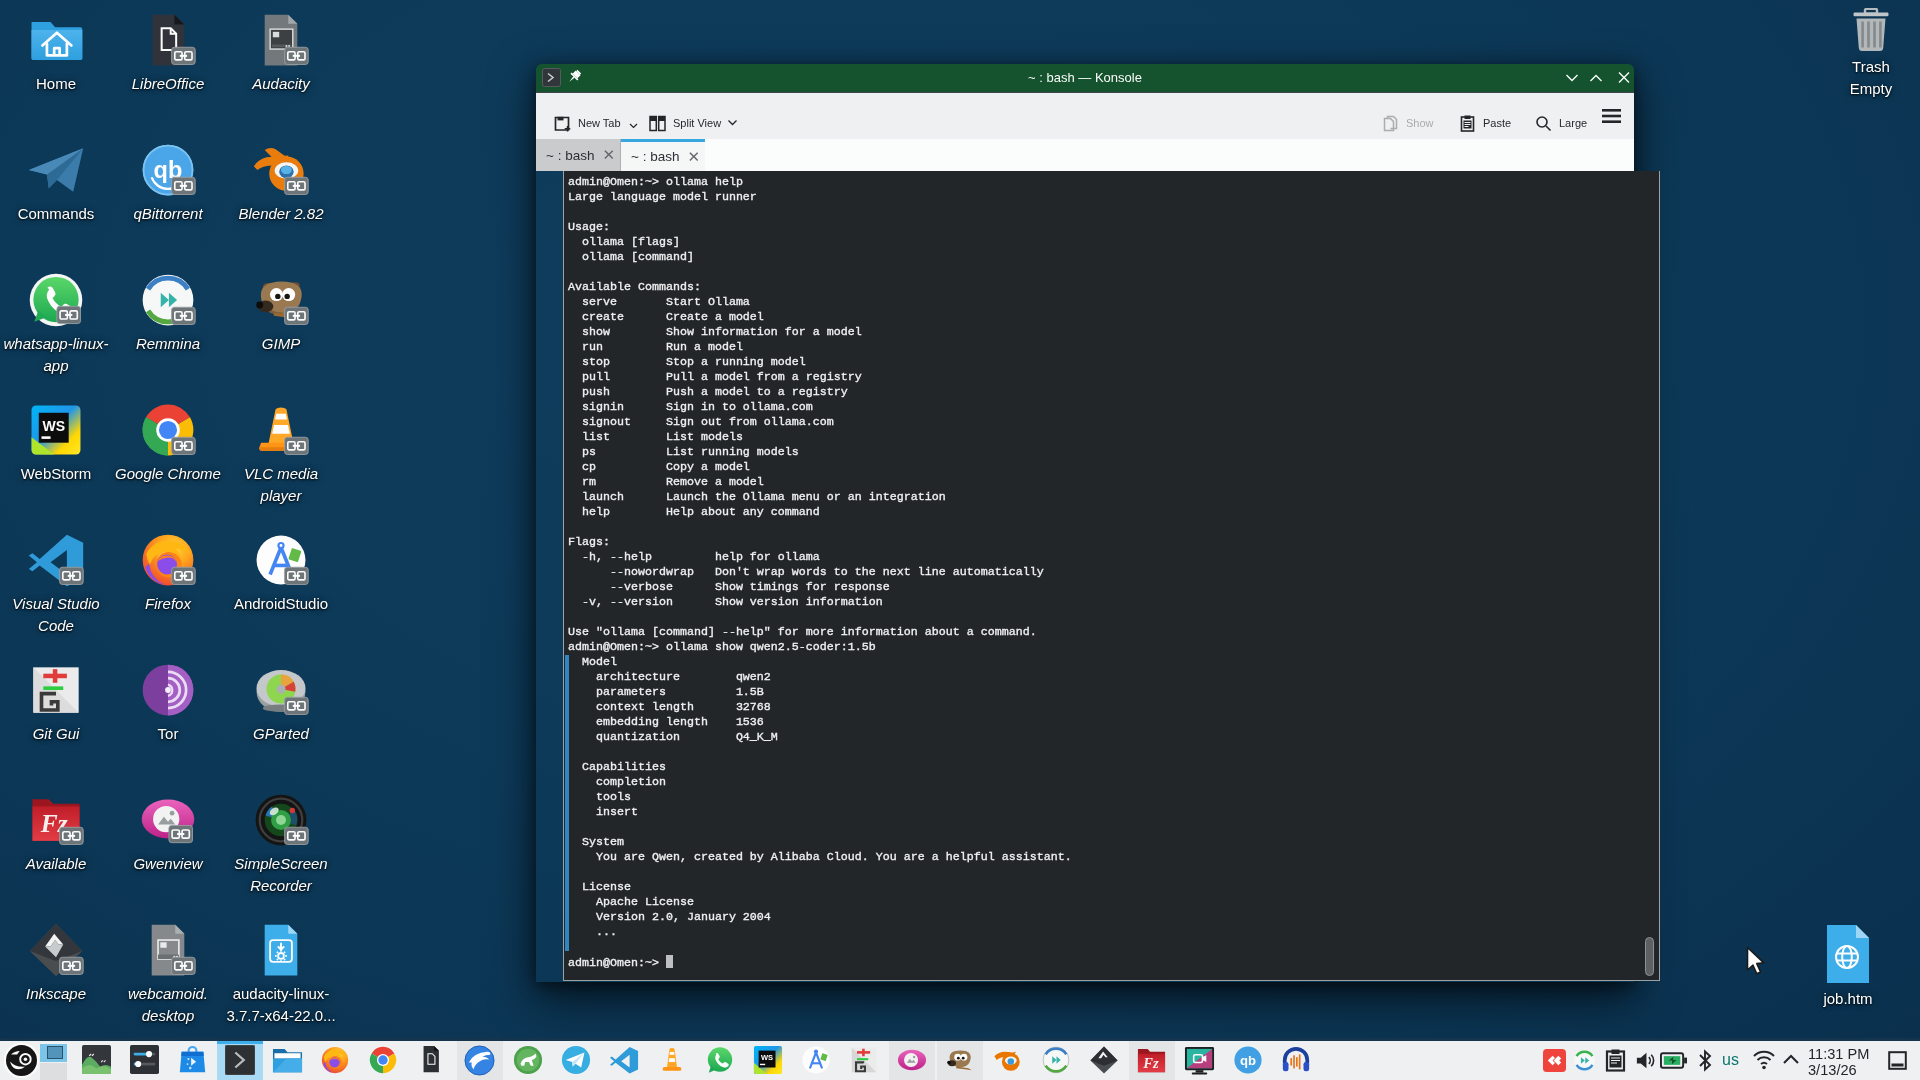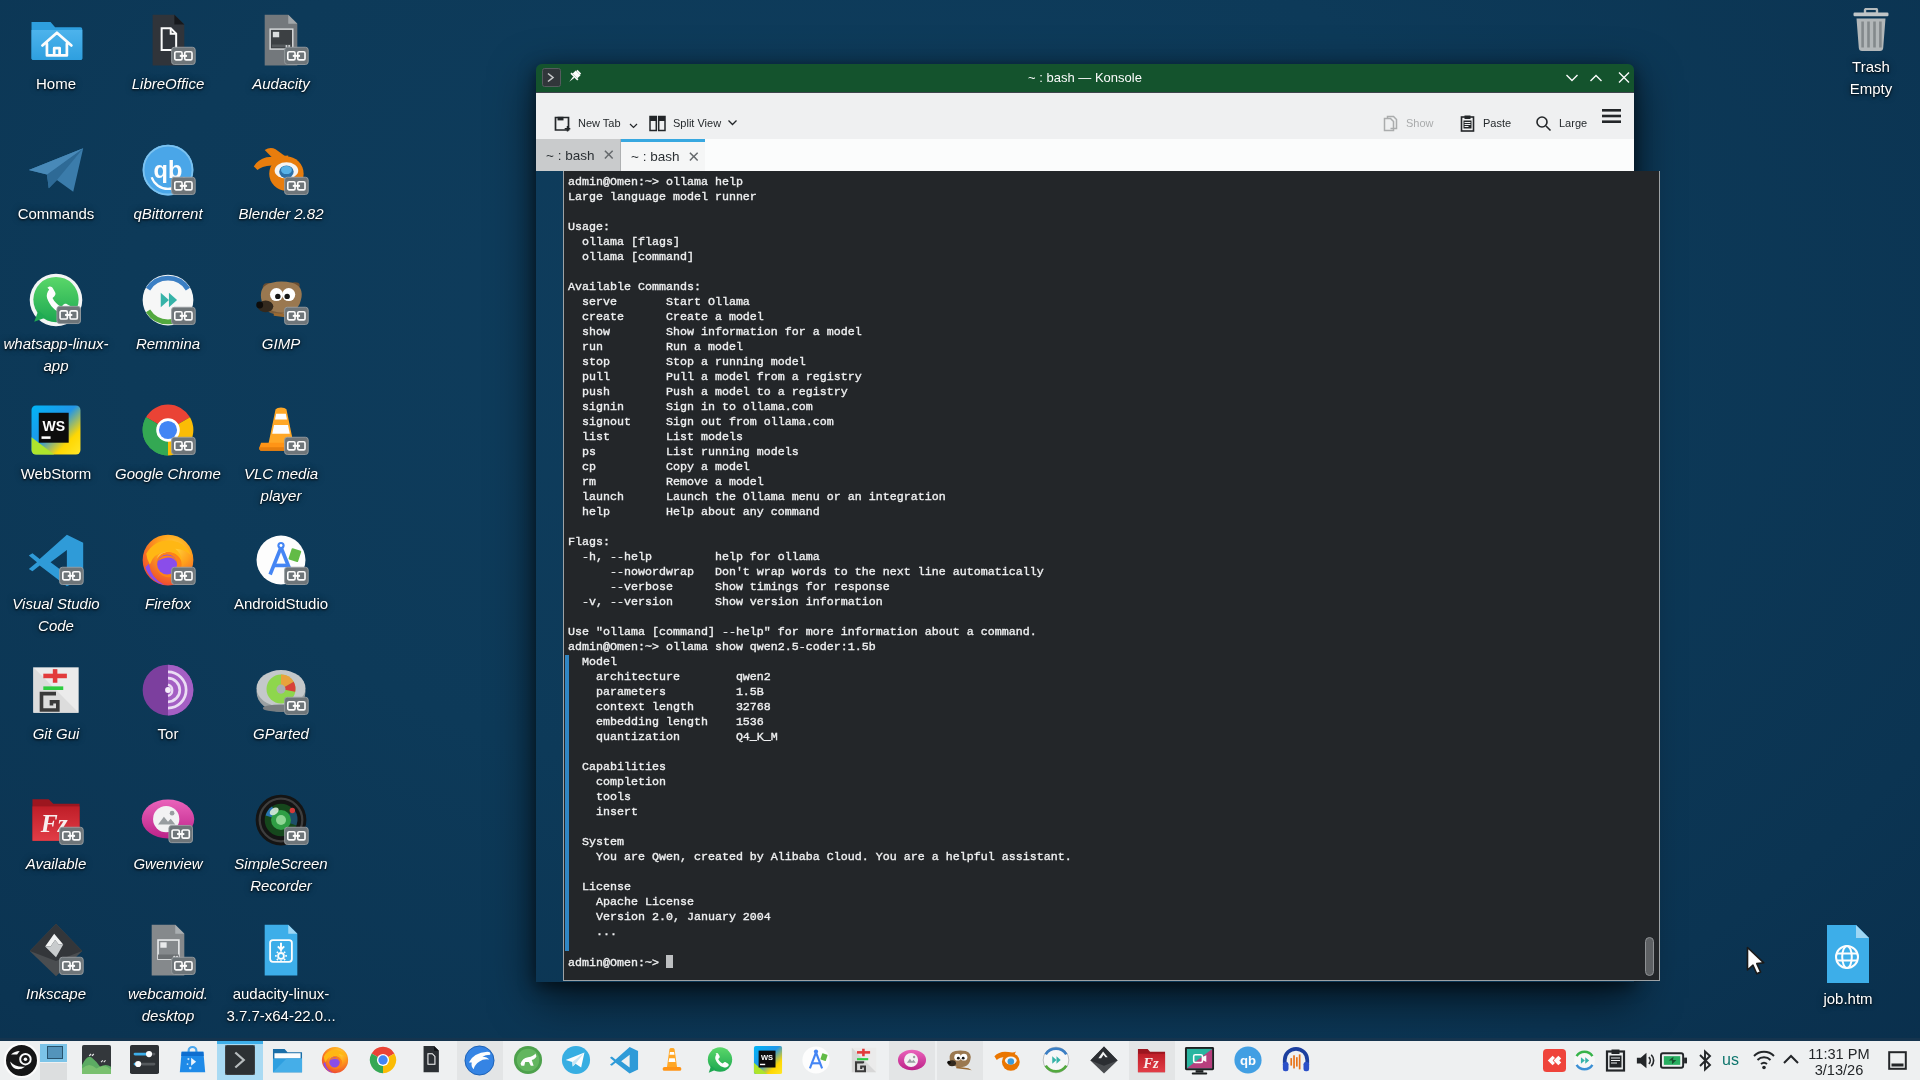--- a/index.html
+++ b/index.html
@@ -37,21 +37,21 @@
 #obar{position:absolute;left:1px;top:484px;width:4px;height:296px;background:#3086c3;}
 #scrl{position:absolute;right:5px;top:766px;width:9px;height:39px;border-radius:5px;
 background:#5e6164;border:1px solid #8e9194;box-sizing:border-box;}
 
 #panel{position:absolute;left:0;top:1038px;width:1920px;height:42px;background:#eef0f1;
 border-top:3px solid #15344e;box-sizing:border-box;}
 .task{position:absolute;top:0;height:39px;}
 .hl{background:#e3e5e6;}
 .hlb{background:#a9daf3;border-top:3px solid #3daee9;box-sizing:border-box;}
 .tic{position:absolute;top:4px;}
-#clock{position:absolute;left:1808px;top:4.5px;width:62px;text-align:center;color:#232629;
+#clock{position:absolute;left:1808px;top:4.5px;width:62px;color:#232629;
 font-size:14.6px;line-height:16px;}
 </style></head>
 <body>
 
 <div id="win">
   <div id="tbar">
     <svg class="abs" style="left:6px;top:4px" width="19" height="19" viewBox="0 0 19 19">
         <rect x="0.5" y="0.5" width="18" height="18" rx="2" fill="#31363a" stroke="#565b5f"></rect>
         <path d="M6 5.5 L11 9.5 L6 13.5" stroke="#c8cacb" stroke-width="1.6" fill="none"></path>
       </svg>

